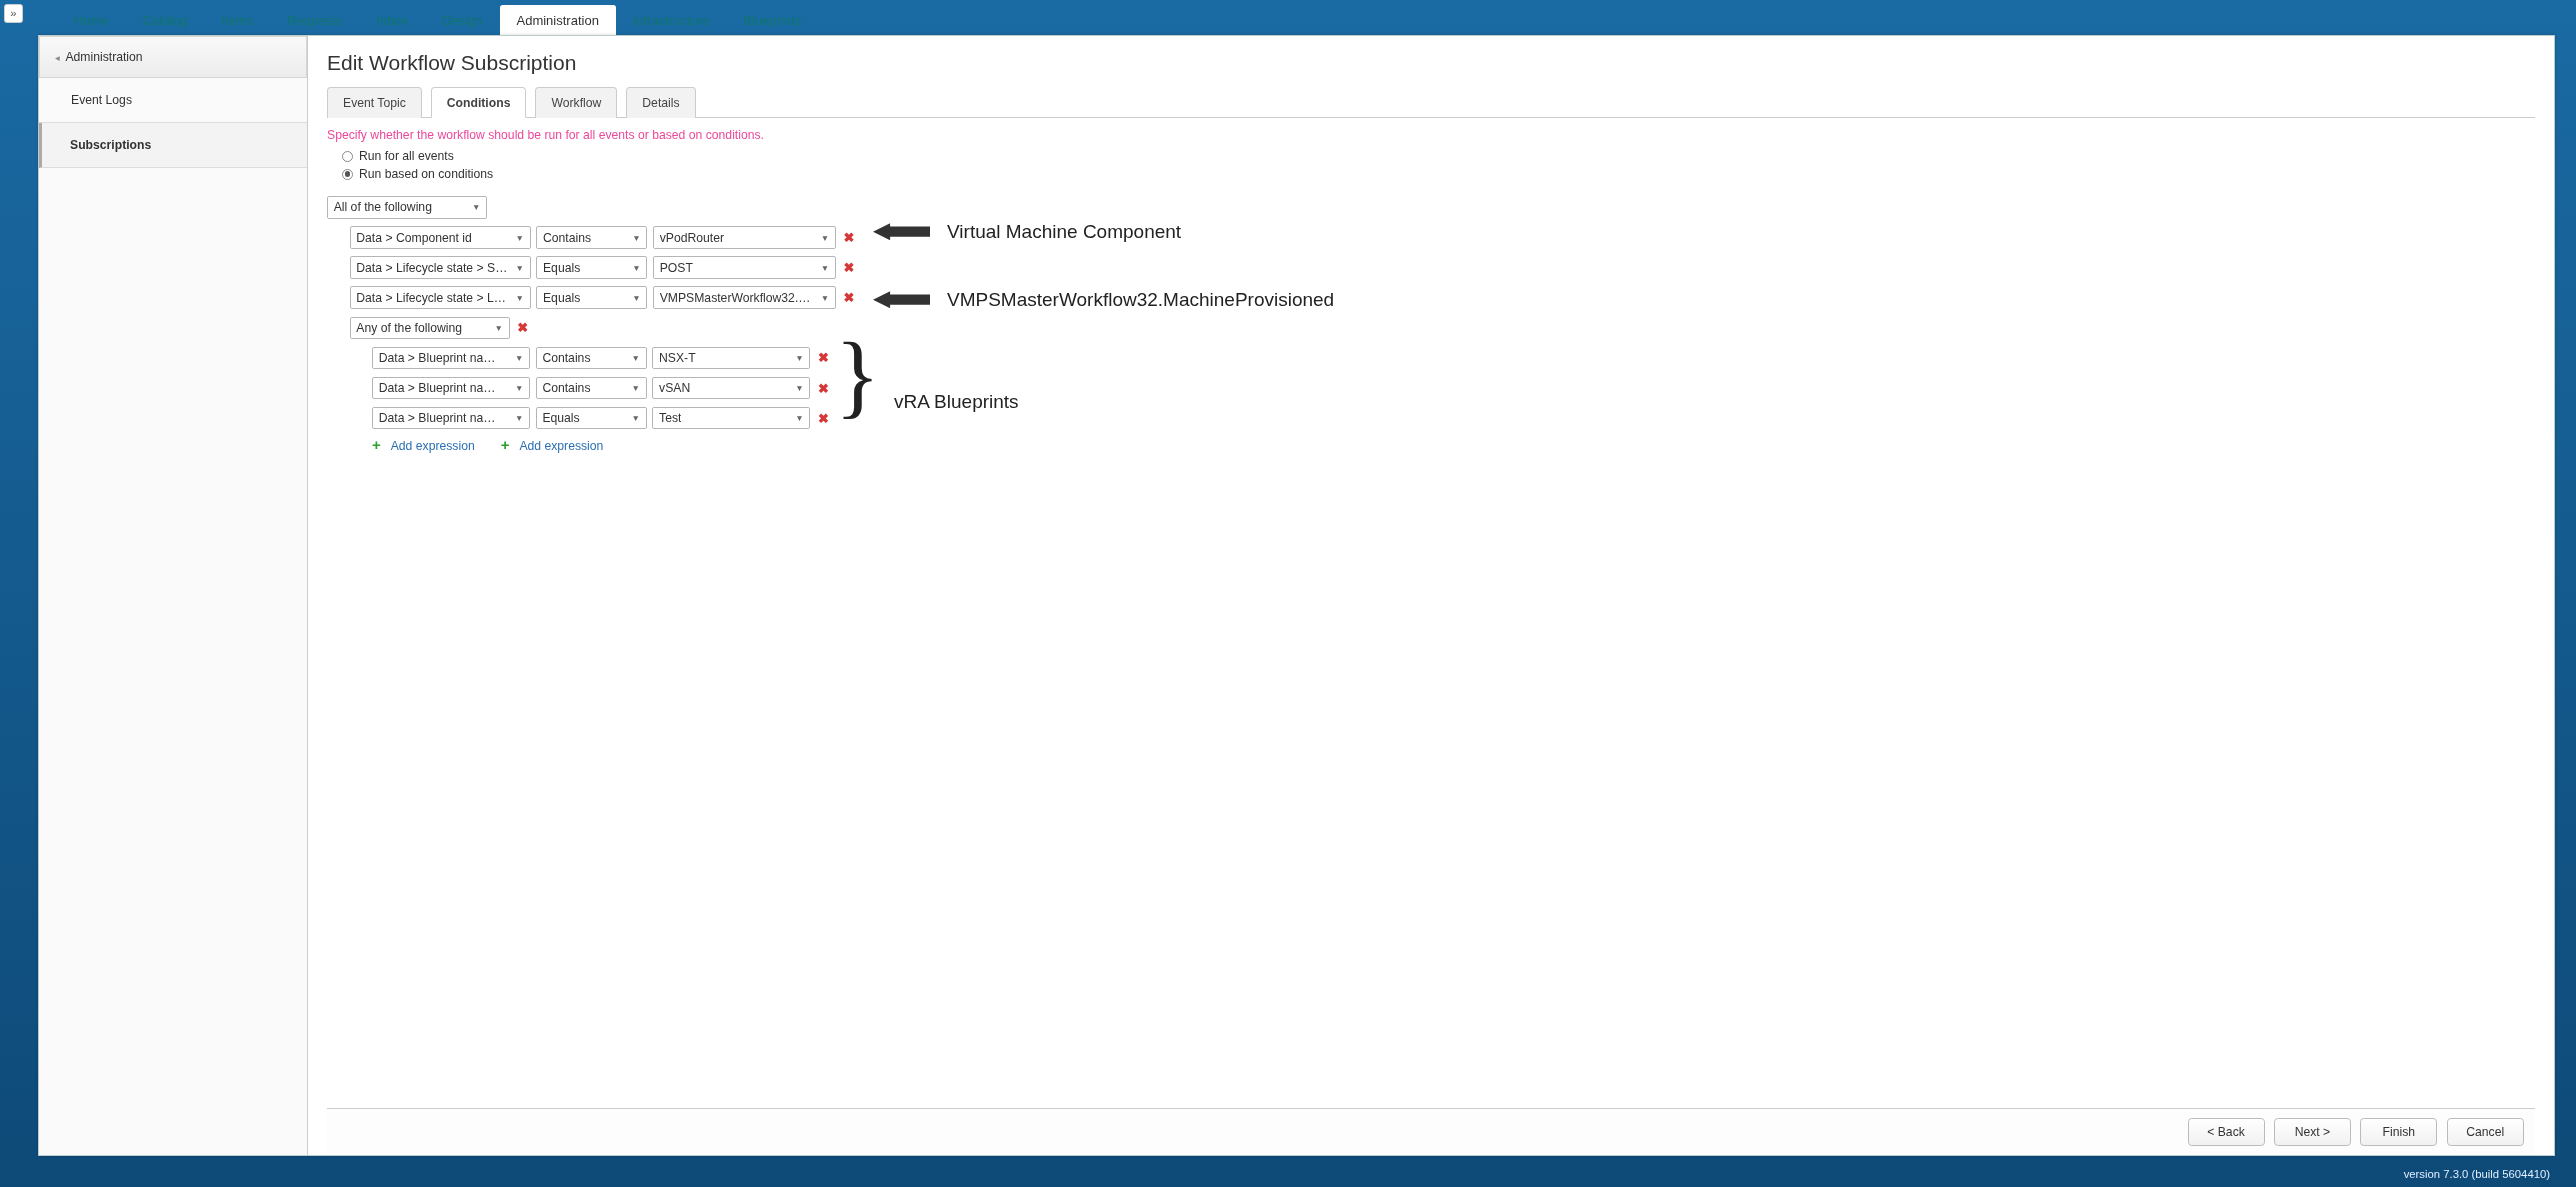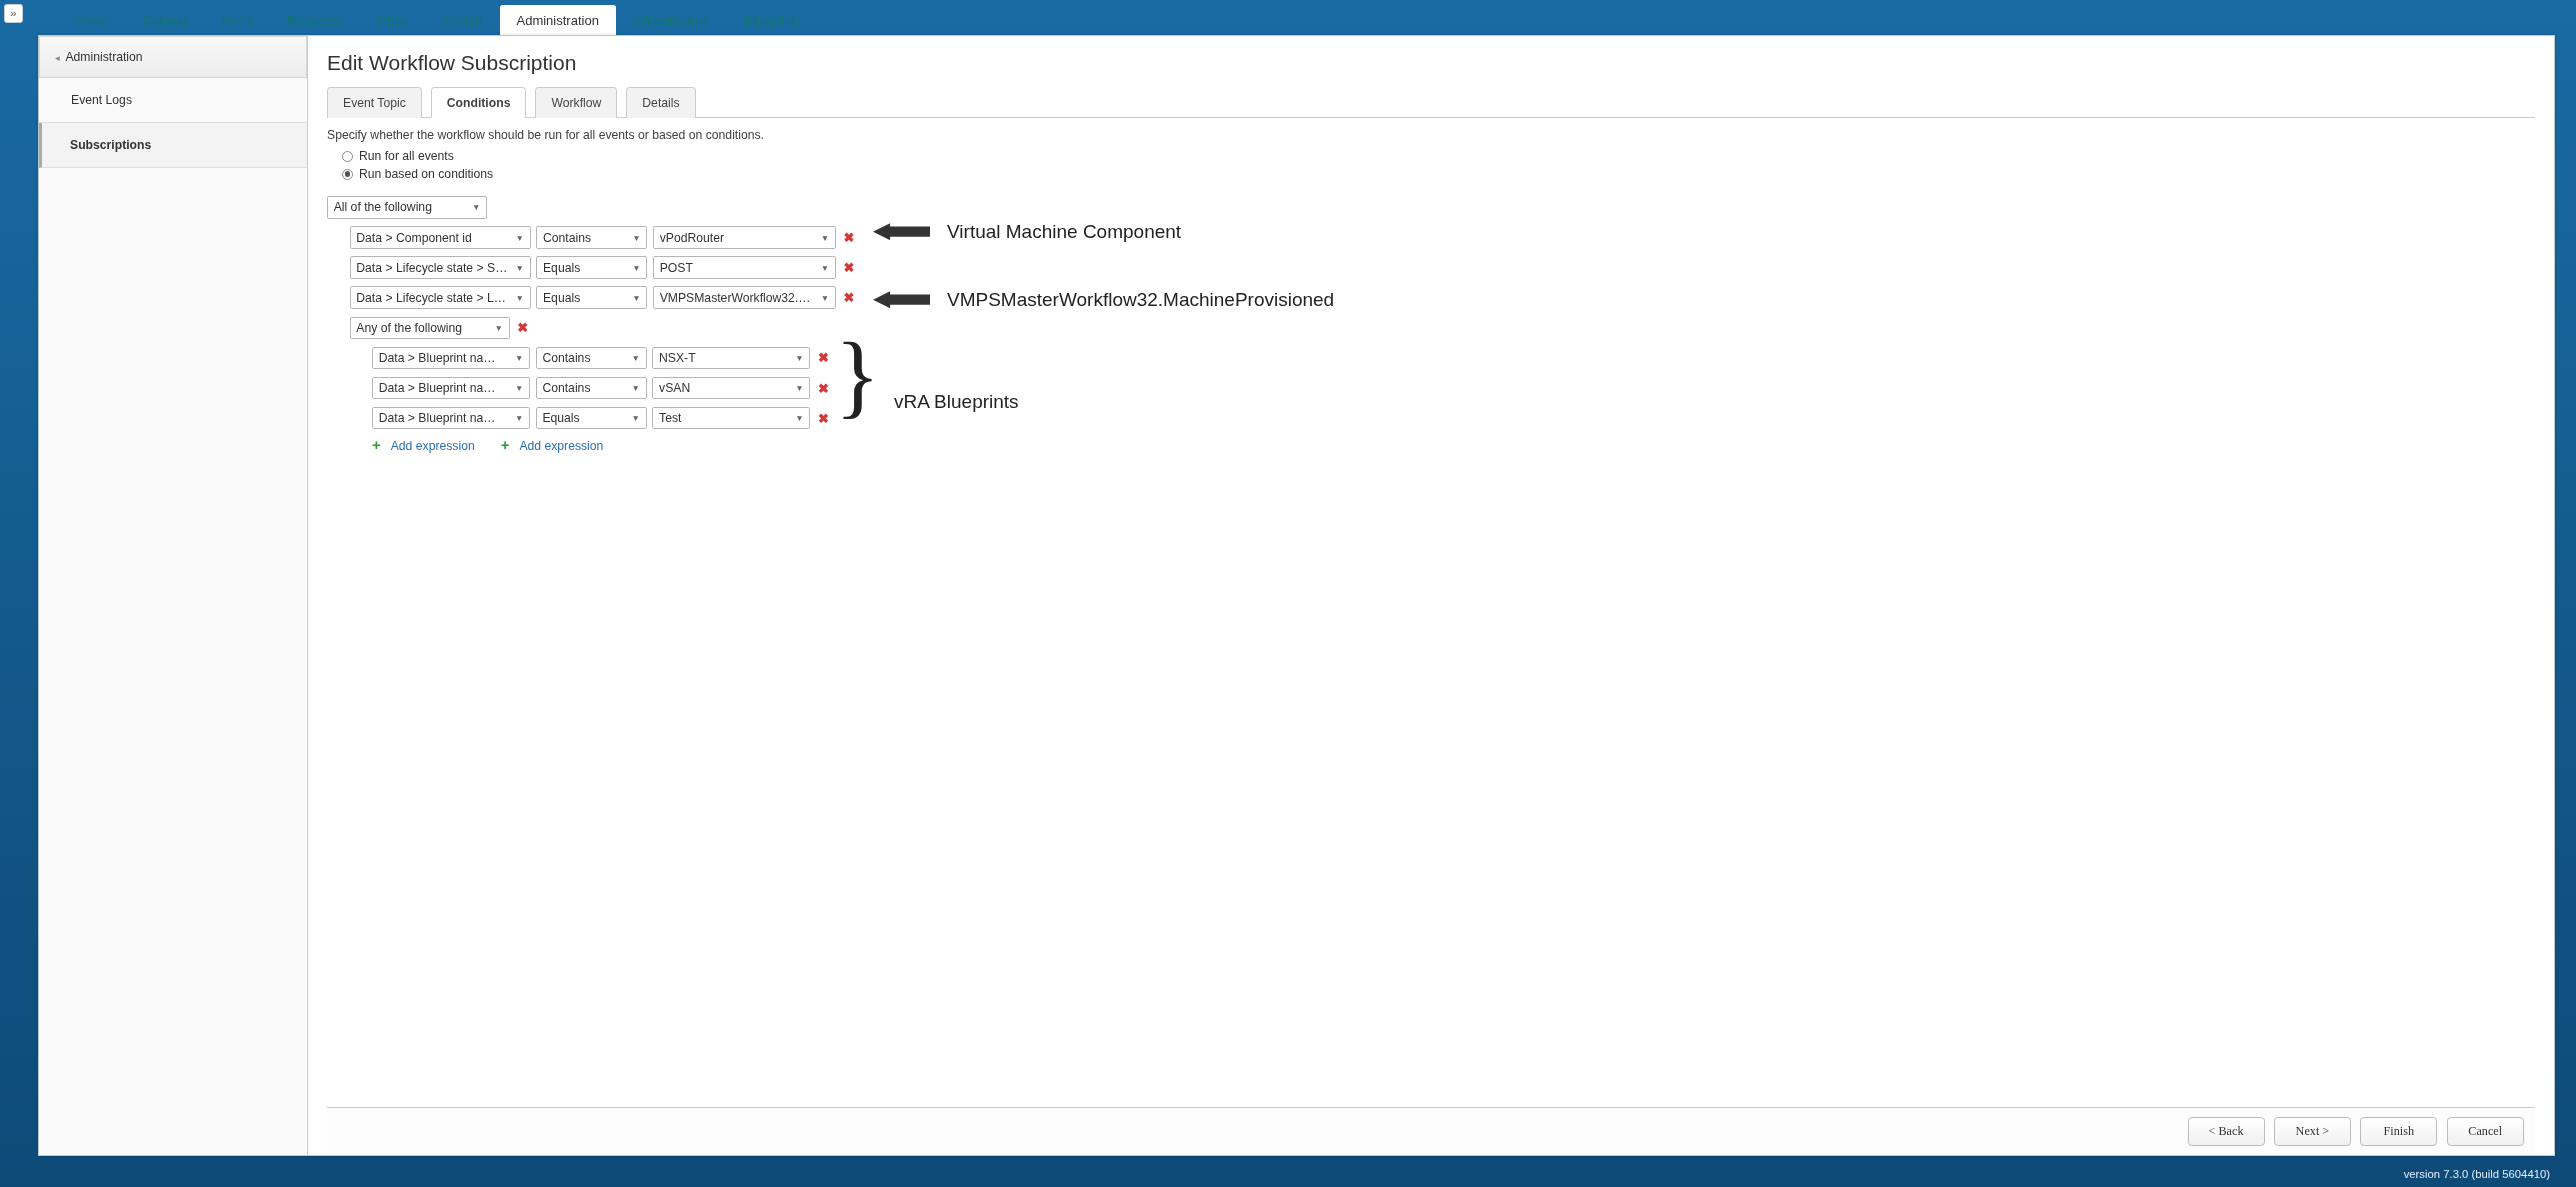--- a/index.html
+++ b/index.html
@@ -37,21 +37,21 @@
   .page-title { font-size: 21px; font-weight: normal; color: #333; margin: 5.7px 0 11.3px 0; }
 
   .wizard-tabs { display: flex; gap: 9px; border-bottom: 0.9px solid #ccc; }
   .wizard-tabs .wtab {
     padding: 7.5px 15px; border: 0.9px solid #ccc; border-bottom: none; background: #f2f2f2;
     border-top-left-radius: 3.8px; border-top-right-radius: 3.8px; cursor: pointer; font-size: 12.2px; color: #444;
     position: relative; top: 0.9px;
   }
   .wizard-tabs .wtab.active { background: #fff; font-weight: bold; border-bottom: 0.9px solid #fff; }
 
-  .hint { margin: 9.4px 0 3.8px 0; color: #404040; }
+  .hint { margin: 9.4px 0 3.8px 0; color: #ec4899; }
   .radio-row { display: flex; align-items: center; gap: 5.7px; margin-left: 15px; margin-top: 3.8px; }
   .radio-shape { width: 11.3px; height: 11.3px; border: 0.9px solid #888; border-radius: 50%; display: inline-flex; align-items: center; justify-content: center; }
   .radio-shape.inner::after { content: ""; width: 5.7px; height: 5.7px; background: #555; border-radius: 50%; }
 
   .cond-area { position: relative; margin-top: 7.5px; }
 
   .combo {
     display: inline-flex; align-items: center; justify-content: space-between;
     border: 0.9px solid #b5b5b5; background: #fff; height: 22.6px; padding: 0 5.7px;
     border-radius: 1.9px; cursor: pointer; overflow: hidden; white-space: nowrap; text-overflow: ellipsis;
@@ -78,21 +78,21 @@
   }
   .ann-text { font-size: 19px; color: #222; white-space: nowrap; }
   .brace { font-family: Georgia, 'Times New Roman', serif; font-size: 94px; line-height: 75px; color: #222; position: absolute; }
 
   .footer-bar {
     border-top: 0.9px solid #ccc; padding: 9.4px 11.3px; display: flex; justify-content: flex-end; gap: 9.4px;
     background: #fdfdfd; margin-top: auto;
   }
   .btn {
     min-width: 77px; padding: 5.7px 15px; border: 0.9px solid #bbb; border-radius: 3.8px;
-    background: linear-gradient(#fff,#f1f1f1); cursor: pointer; color: #333; text-align: center; font-family: Liberation Serif, serif;
+    background: linear-gradient(#fff,#f1f1f1); cursor: pointer; color: #333; text-align: center;
   }
 
   .version { color: #dfefff; font-size: 11.3px; text-align: right; padding: 3.8px 26px 7.5px 0; }
 </style>
 </head>
 <body>
 
 <div class="expand-btn">
   <span>»</span>
 </div>

